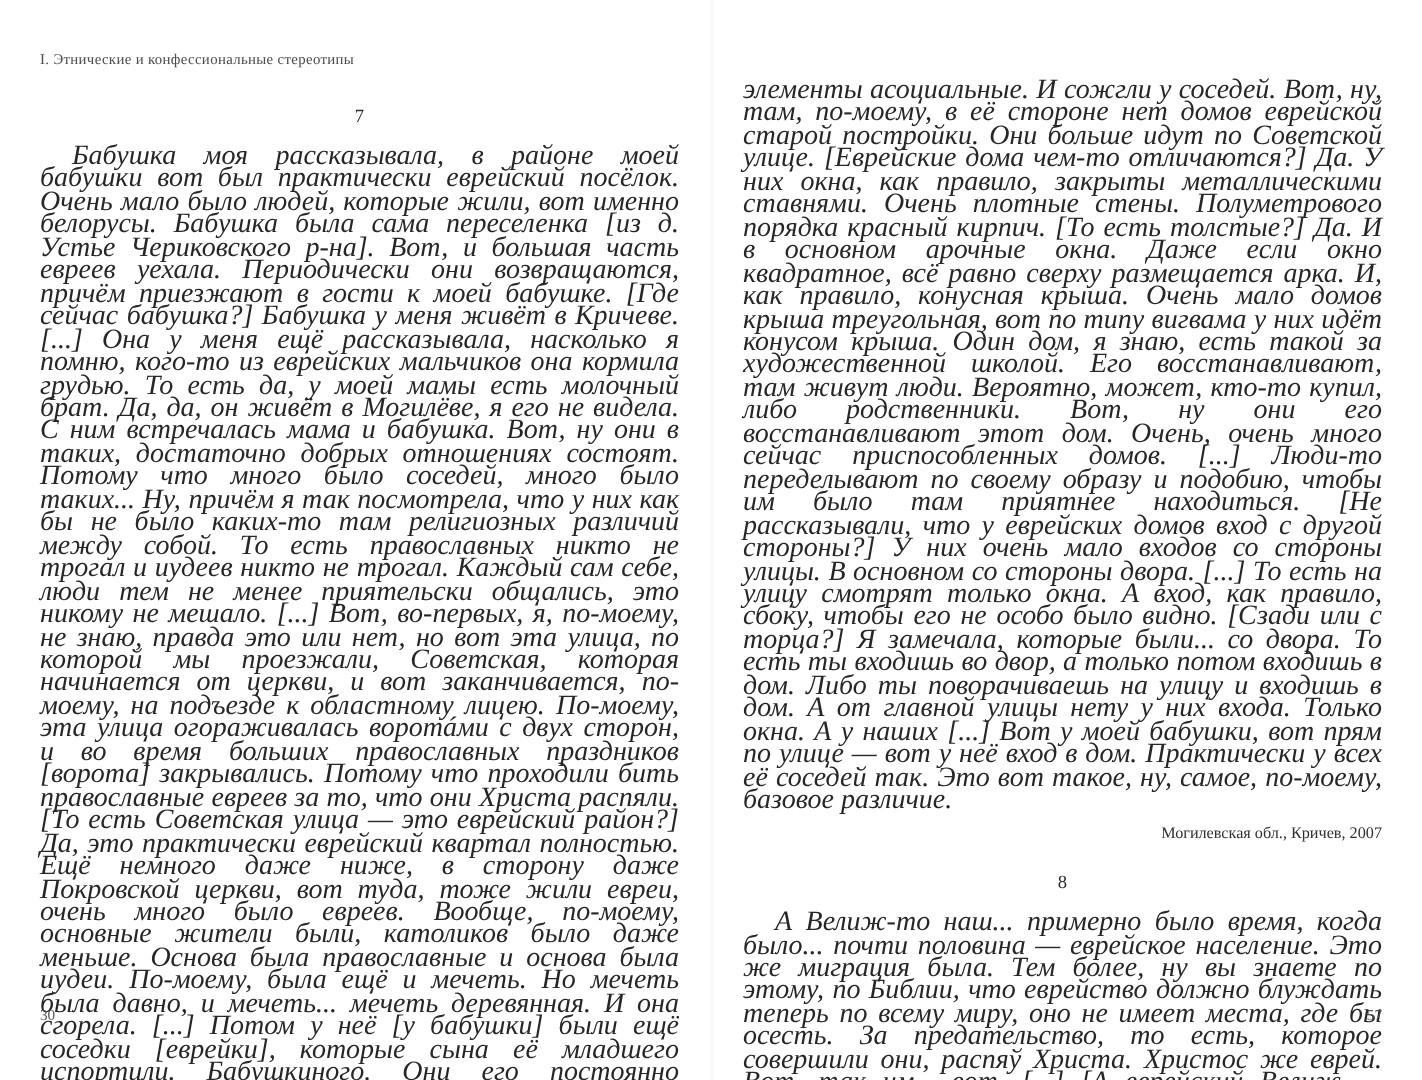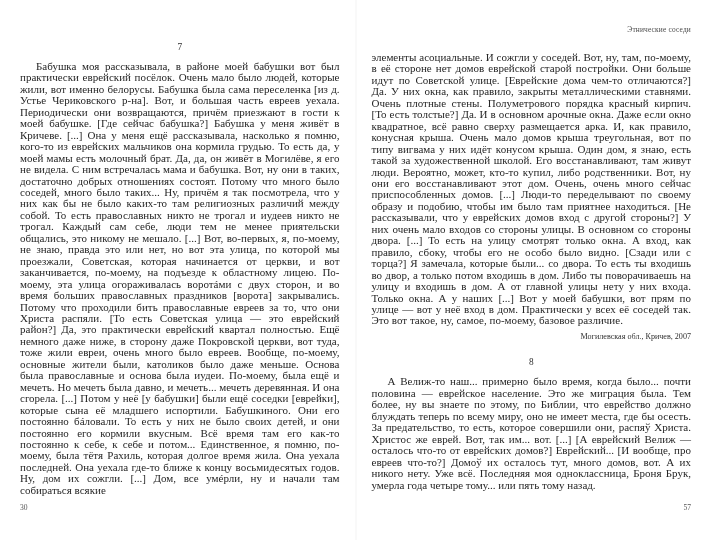--- a/index.html
+++ b/index.html
@@ -58,27 +58,28 @@
   .section-number {
     text-align: center;
     font-size: 9.3px;
     line-height: 14px;
     margin: 0 0 7px 0;
     color: #2b2b2b;
   }
 
   .para {
     margin: 0;
-    font-size: 11px;
+    font-size: 14px;
     line-height: 11.45px;
     text-align: justify;
     text-indent: 16px;
     hyphens: none;
     word-spacing: 0.1px;
     color: #262626;
+    font-style: italic;
   }
   .para.cont {
     text-indent: 0;
   }
 
   .attribution {
     margin-top: 5px;
     text-align: right;
     font-size: 8.1px;
     line-height: 10.6px;
@@ -110,37 +111,37 @@
     pointer-events: none;
   }
 </style>
 </head>
 <body>
 
 <div class="spread">
 
   <div class="page page-left">
 
+    <div class="runhead runhead-left">I. Этнические и конфессиональные стереотипы</div>
 
     <div class="textblock">
 
       <div class="section-number">7</div>
 
       <p class="para">Бабушка моя рассказывала, в районе моей бабушки вот был практически еврейский посёлок. Очень мало было людей, которые жили, вот именно белорусы. Бабушка была сама переселенка [из д. Устье Чериковского р-на]. Вот, и большая часть евреев уехала. Периодически они возвращаются, причём приезжают в гости к моей бабушке. [Где сейчас бабушка?] Бабушка у меня живёт в Кричеве. [...] Она у меня ещё рассказывала, насколько я помню, кого-то из еврейских мальчиков она кормила грудью. То есть да, у моей мамы есть молочный брат. Да, да, он живёт в Могилёве, я его не видела. С ним встречалась мама и бабушка. Вот, ну они в таких, достаточно добрых отношениях состоят. Потому что много было соседей, много было таких... Ну, причём я так посмотрела, что у них как бы не было каких-то там религиозных различий между собой. То есть православных никто не трогал и иудеев никто не трогал. Каждый сам себе, люди тем не менее приятельски общались, это никому не мешало. [...] Вот, во-первых, я, по-моему, не знаю, правда это или нет, но вот эта улица, по которой мы проезжали, Советская, которая начинается от церкви, и вот заканчивается, по-моему, на подъезде к областному лицею. По-моему, эта улица огораживалась воротáми с двух сторон, и во время больших православных праздников [ворота] закрывались. Потому что проходили бить православные евреев за то, что они Христа распяли. [То есть Советская улица — это еврейский район?] Да, это практически еврейский квартал полностью. Ещё немного даже ниже, в сторону даже Покровской церкви, вот туда, тоже жили евреи, очень много было евреев. Вообще, по-моему, основные жители были, католиков было даже меньше. Основа была православные и основа была иудеи. По-моему, была ещё и мечеть. Но мечеть была давно, и мечеть... мечеть деревянная. И она сгорела. [...] Потом у неё [у бабушки] были ещё соседки [еврейки], которые сына её младшего испортили. Бабушкиного. Они его постоянно бáловали. То есть у них не было своих детей, и они постоянно его кормили вкусным. Всё время там его как-то постоянно к себе, к себе и потом... Единственное, я помню, по-моему, была тётя Рахиль, которая долгое время жила. Она уехала последней. Она уехала где-то ближе к концу восьмидесятых годов. Ну, дом их сожгли. [...] Дом, все умéрли, ну и начали там собираться всякие</p>
 
     </div>
 
     <div class="folio folio-left">30</div>
   </div>
 
   <div class="gutter"></div>
 
   <div class="page page-right">
 
-    <div class="runhead runhead-right">Этнические соседи</div>
 
     <div class="textblock">
 
       <p class="para cont">элементы асоциальные. И сожгли у соседей. Вот, ну, там, по-моему, в её стороне нет домов еврейской старой постройки. Они больше идут по Советской улице. [Еврейские дома чем-то отличаются?] Да. У них окна, как правило, закрыты металлическими ставнями. Очень плотные стены. Полуметрового порядка красный кирпич. [То есть толстые?] Да. И в основном арочные окна. Даже если окно квадратное, всё равно сверху размещается арка. И, как правило, конусная крыша. Очень мало домов крыша треугольная, вот по типу вигвама у них идёт конусом крыша. Один дом, я знаю, есть такой за художественной школой. Его восстанавливают, там живут люди. Вероятно, может, кто-то купил, либо родственники. Вот, ну они его восстанавливают этот дом. Очень, очень много сейчас приспособленных домов. [...] Люди-то переделывают по своему образу и подобию, чтобы им было там приятнее находиться. [Не рассказывали, что у еврейских домов вход с другой стороны?] У них очень мало входов со стороны улицы. В основном со стороны двора. [...] То есть на улицу смотрят только окна. А вход, как правило, сбоку, чтобы его не особо было видно. [Сзади или с торца?] Я замечала, которые были... со двора. То есть ты входишь во двор, а только потом входишь в дом. Либо ты поворачиваешь на улицу и входишь в дом. А от главной улицы нету у них входа. Только окна. А у наших [...] Вот у моей бабушки, вот прям по улице — вот у неё вход в дом. Практически у всех её соседей так. Это вот такое, ну, самое, по-моему, базовое различие.</p>
 
       <div class="attribution">
         <div>Могилевская обл., Кричев, 2007</div>
       </div>
 
       <div class="gap-after-attr"></div>

